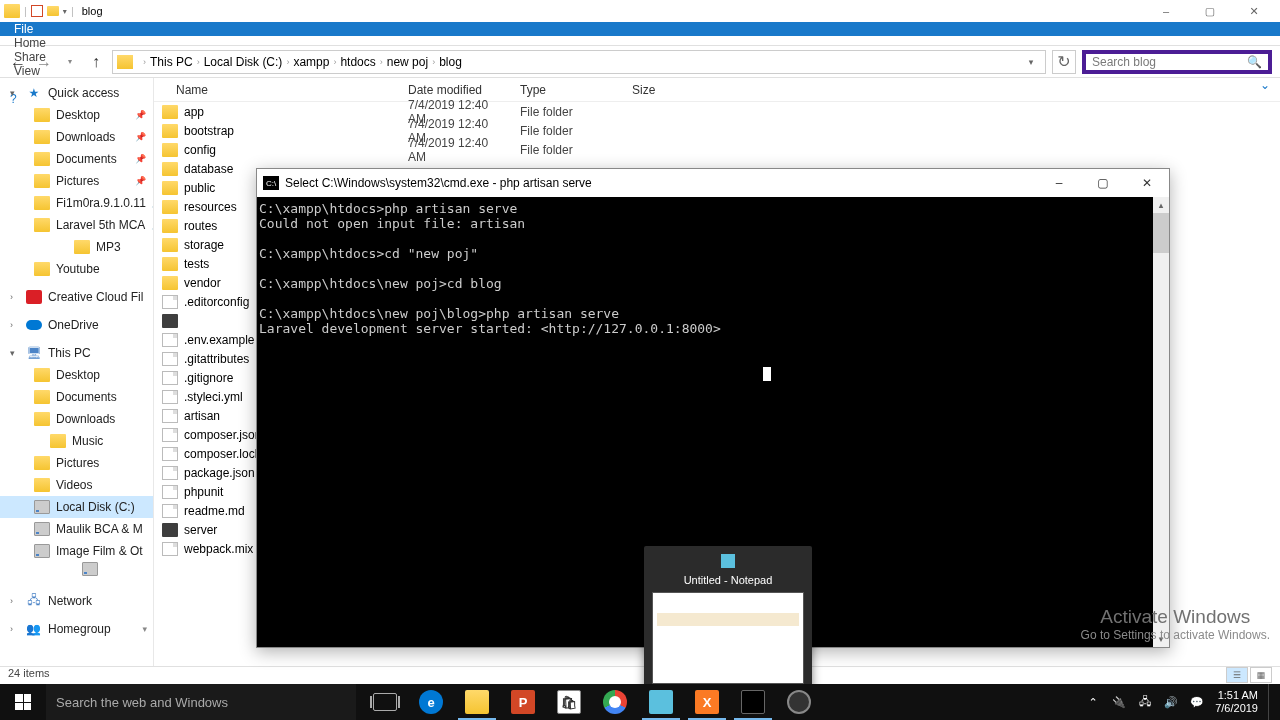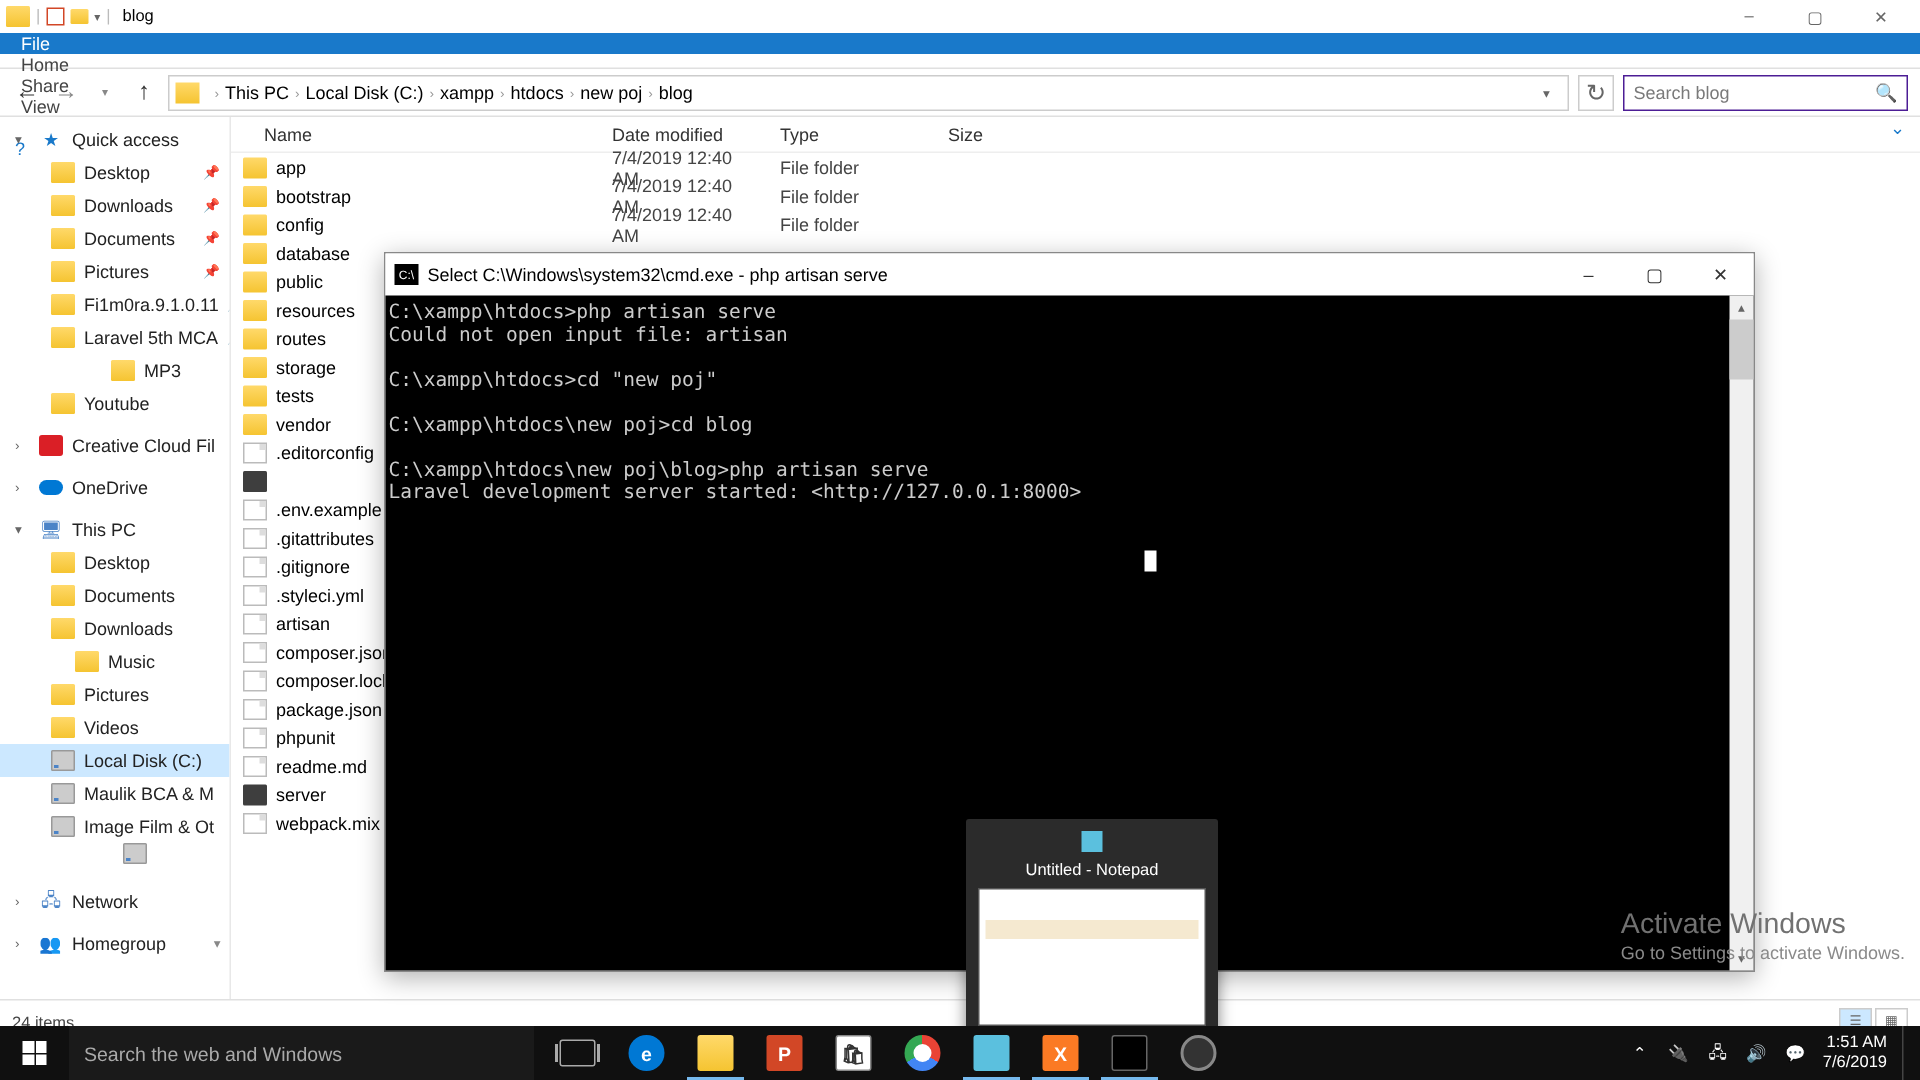--- a/index.html
+++ b/index.html
@@ -21,21 +21,21 @@
 
 
 .navbar { height: 32px; background: #fff; border-bottom: 1px solid #e0e0e0; display: flex; align-items: center; padding: 0 8px; gap: 6px; }
 .nav-btn { width: 20px; height: 20px; display: flex; align-items: center; justify-content: center; color: #888; }
 .nav-btn.active { color: #333; }
 .addr-bar { flex: 1; height: 24px; border: 1px solid #ccc; display: flex; align-items: center; padding: 0 4px; font-size: 12px; }
 .addr-folder { width: 16px; height: 14px; background: linear-gradient(#ffd96a,#f5c431); margin-right: 6px; }
 .crumb { display: flex; align-items: center; }
 .crumb .sep { color: #999; margin: 0 4px; font-size: 9px; }
 .addr-ctrl { width: 20px; display:flex; align-items:center; justify-content:center; color:#666; }
-.search-box { width: 190px; height: 24px; border: 1px solid #4c1d95; display: flex; align-items: center; padding: 0 6px; font-size: 12px; color: #7a7a7a; }
+.search-box { width: 190px; height: 24px; border: 4px solid #4c1d95; display: flex; align-items: center; padding: 0 6px; font-size: 12px; color: #7a7a7a; }
 .search-box .sicon { margin-left: auto; color: #888; }
 
 
 .content { display: flex; height: 588px; background:#fff; }
 
 
 .sidebar { width: 154px; border-right: 1px solid #e8e8e8; overflow: hidden; font-size: 12px; padding-top: 4px; }
 .side-item { display: flex; align-items: center; height: 22px; padding-left: 20px; gap: 6px; color: #222; white-space: nowrap; overflow: hidden; }
 .side-item.header { padding-left: 10px; }
 .side-item .exp { width:10px; color:#666; font-size:9px; }
@@ -62,21 +62,21 @@
 .file-row .icon { width: 16px; height: 14px; margin-left: 8px; margin-right: 6px; }
 .fi-folder { background: linear-gradient(#ffd96a,#f5c431); border-radius:1px; }
 .fi-file { background: #fff; border:1px solid #bbb; position:relative; }
 .fi-file::after { content:''; position:absolute; top:0; right:0; width:4px; height:4px; background:#ddd; }
 .fi-sublime { background: #3e3e3e; border-radius:1px; }
 .file-row .fname { width: 216px; white-space:nowrap; overflow:hidden; }
 .file-row .fdate { width: 112px; padding:0 8px; color:#444; }
 .file-row .ftype { width: 112px; padding:0 8px; color:#444; }
 
 
-.statusbar { height: 22px; border-top: 1px solid #e0e0e0; display:flex; align-items:flex-end; padding: 0 8px; font-size: 11px; color:#444; }
+.statusbar { height: 22px; border-top: 1px solid #e0e0e0; display:flex; align-items:flex-start; padding: 0 8px; font-size: 11px; color:#444; }
 .statusbar .view-btns { margin-left:auto; display:flex; gap:2px; }
 .statusbar .vbtn { width:22px; height:16px; border:1px solid #ccc; display:flex; align-items:center; justify-content:center; font-size:9px; color:#666; }
 .statusbar .vbtn.active { background:#cce8ff; }
 
 
 .cmd-window { position: absolute; left: 256px; top: 168px; width: 914px; height: 480px; background:#fff; box-shadow: 0 4px 16px rgba(0,0,0,0.3); border:1px solid #888; }
 .cmd-title { height: 28px; background:#fff; display:flex; align-items:center; font-size:12px; padding-left:6px; }
 .cmd-title .cmd-icon { width:16px; height:14px; background:#000; margin-right:6px; display:flex; align-items:center; justify-content:center; color:#fff; font-size:8px; }
 .cmd-ctrls { margin-left:auto; display:flex; }
 .cmd-ctrl { width:44px; height:28px; display:flex; align-items:center; justify-content:center; color:#333; }
@@ -88,21 +88,21 @@
 .cmd-cursor { position:absolute; width:8px; height:14px; background:#fff; }
 
 
 .thumb-preview { position:absolute; left: 644px; top: 546px; width: 168px; background:#2b2b2b; padding:8px; border-radius:2px; box-shadow:0 2px 10px rgba(0,0,0,0.5); }
 .thumb-title { display:flex; align-items:center; gap:6px; color:#fff; font-size:11px; margin-bottom:6px;flex-direction:column; }
 .thumb-title .ticon { width:14px; height:14px; background:#5bc0de; }
 .thumb-img { width:152px; height:92px; background:#fff; border:1px solid #555; position:relative; }
 .thumb-img .fake-content { position:absolute; inset:4px; background: linear-gradient(#fff 0%, #fff 20%, #f5e9d0 20%, #f5e9d0 35%, #fff 35%); }
 
 
-.watermark { position:absolute; right: 10px; top: 606px; text-align:left; color:#888; }
+.watermark { position:absolute; right: 10px; top: 606px; text-align:center; color:#888; }
 .watermark .wm1 { font-size: 19px; color:#717171; font-weight:300; }
 .watermark .wm2 { font-size: 12px; color:#8a8a8a; }
 
 
 .taskbar { position:absolute; bottom:0; left:0; right:0; height:36px; background:#101010; display:flex; align-items:center; }
 .start-btn { width:46px; height:36px; display:flex; align-items:center; justify-content:center; }
 .win-logo { width:16px; height:16px; display:grid; grid-template-columns:1fr 1fr; grid-template-rows:1fr 1fr; gap:1px; }
 .win-logo span { background:#fff; }
 .search-bar { width:310px; height:36px; background:#1a1a1a; display:flex; align-items:center; padding:0 10px; color:#aaa; font-size:13px; }
 .task-icons { display:flex; height:36px; margin-left:6px; }

